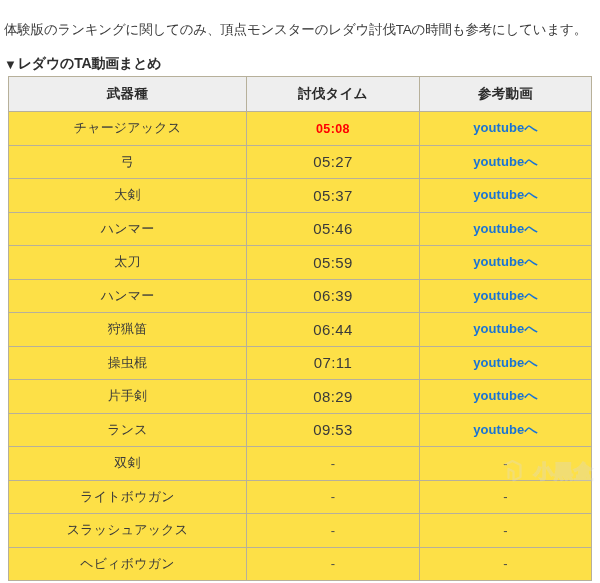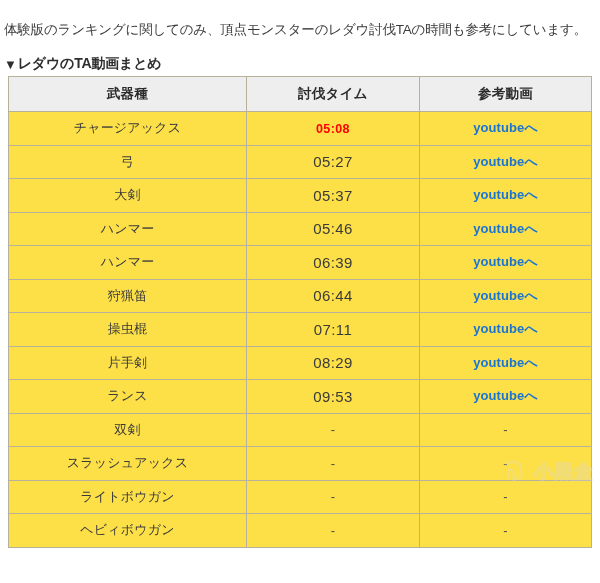--- a/index.html
+++ b/index.html
@@ -177,20 +177,25 @@
             <td>大剣</td>
             <td><span class="time-cell">05:37</span></td>
             <td><a class="yt-link" href="#">youtubeへ</a></td>
           </tr>
           <tr>
             <td>ハンマー</td>
             <td><span class="time-cell">05:46</span></td>
             <td><a class="yt-link" href="#">youtubeへ</a></td>
           </tr>
           <tr>
+            <td>太刀</td>
+            <td><span class="time-cell">05:59</span></td>
+            <td><a class="yt-link" href="#">youtubeへ</a></td>
+          </tr>
+          <tr>
             <td>ハンマー</td>
             <td><span class="time-cell">06:39</span></td>
             <td><a class="yt-link" href="#">youtubeへ</a></td>
           </tr>
           <tr>
             <td>狩猟笛</td>
             <td><span class="time-cell">06:44</span></td>
             <td><a class="yt-link" href="#">youtubeへ</a></td>
           </tr>
           <tr>
@@ -207,26 +212,26 @@
             <td>ランス</td>
             <td><span class="time-cell">09:53</span></td>
             <td><a class="yt-link" href="#">youtubeへ</a></td>
           </tr>
           <tr>
             <td>双剣</td>
             <td><span class="time-cell dash">-</span></td>
             <td><span class="dash">-</span></td>
           </tr>
           <tr>
+            <td>ライトボウガン</td>
+            <td><span class="time-cell dash">-</span></td>
+            <td><span class="dash">-</span></td>
+          </tr>
+          <tr>
             <td>スラッシュアックス</td>
-            <td><span class="time-cell dash">-</span></td>
-            <td><span class="dash">-</span></td>
-          </tr>
-          <tr>
-            <td>ライトボウガン</td>
             <td><span class="time-cell dash">-</span></td>
             <td><span class="dash">-</span></td>
           </tr>
           <tr>
             <td>ヘビィボウガン</td>
             <td><span class="time-cell dash">-</span></td>
             <td><span class="dash">-</span></td>
           </tr>
         </tbody>
     </table>

